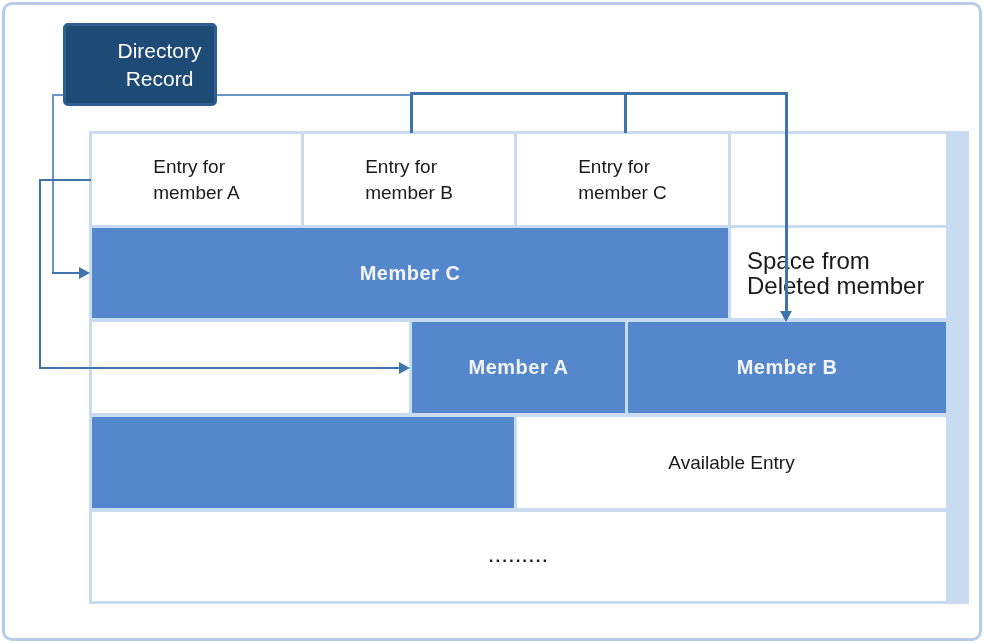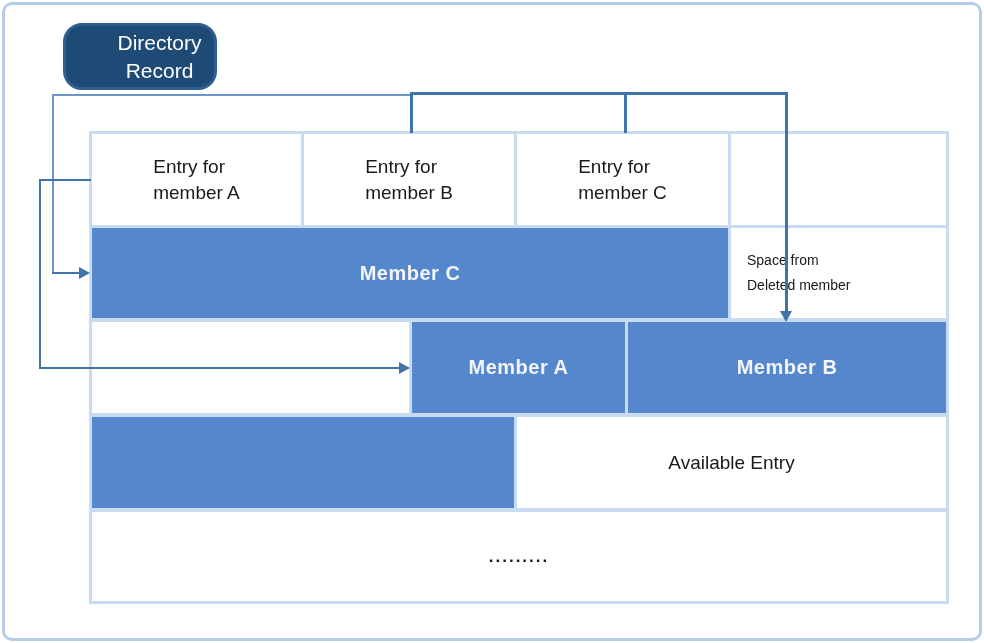--- a/index.html
+++ b/index.html
@@ -10,54 +10,55 @@
     font-family:"Liberation Sans", sans-serif;
     overflow:hidden;
   }
   .frame{
     position:absolute;left:2px;top:2px;right:2px;bottom:2px;
     border:3px solid var(--frame_border,#b6cdea);
     border-radius:10px;
   }
   
   .dirbox{
-    position:absolute;left:63px;top:23px;width:154px;height:67px;
+    position:absolute;left:63px;top:23px;width:154px;height:83px;
     box-sizing:border-box;
     background:var(--directory_fill,#1e4a76);
     border:3px solid var(--directory_border,#2e5e8f);
-    border-radius:19px;
+    border-radius:5px;
     display:flex;align-items:center;justify-content:center;
     z-index:30;
     padding-left:39px;
   }
   .dirbox .lbl{
     color:#ffffff;font-size:21px;line-height:28px;
     text-align:center;white-space:pre-line;
   }
   
   .dtable{
     position:absolute;left:89px;top:131px;width:860px;height:473px;
     background:var(--table_border,#c9dbf1);
     z-index:10;
+    padding-left:20px;
   }
   .cell{
     position:absolute;box-sizing:border-box;background:#ffffff;
     display:flex;align-items:center;justify-content:center;
   }
   .cell.blue{background:var(--member_fill,#5587cc);}
   .entry-lbl{
     font-size:19px;line-height:26px;color:#1a1a1a;
     text-align:left;white-space:pre-line;
   }
   .member-lbl{
     font-size:20px;font-weight:700;color:var(--member_text,#f2f4f8);
     letter-spacing:.5px;
   }
   .space-lbl{
-    font-size:14px;line-height:25px;color:#1a1a1a;
+    font-size:24px;line-height:25px;color:#1a1a1a;
     text-align:left;white-space:pre-line;
   }
   .avail-lbl{font-size:19px;color:#1a1a1a;}
   .dots-lbl{font-size:17px;font-weight:700;letter-spacing:2px;color:#1a1a1a;}
   .cell.left-al{justify-content:flex-start;padding-left:16px;}
   
   .cline{position:absolute;z-index:20;}
   .cl-light{background:var(--connector_light,#6c95c5);}
   .cl-dark{background:var(--connector,#3f73a9);}
   .arr{position:absolute;width:0;height:0;z-index:21;}

